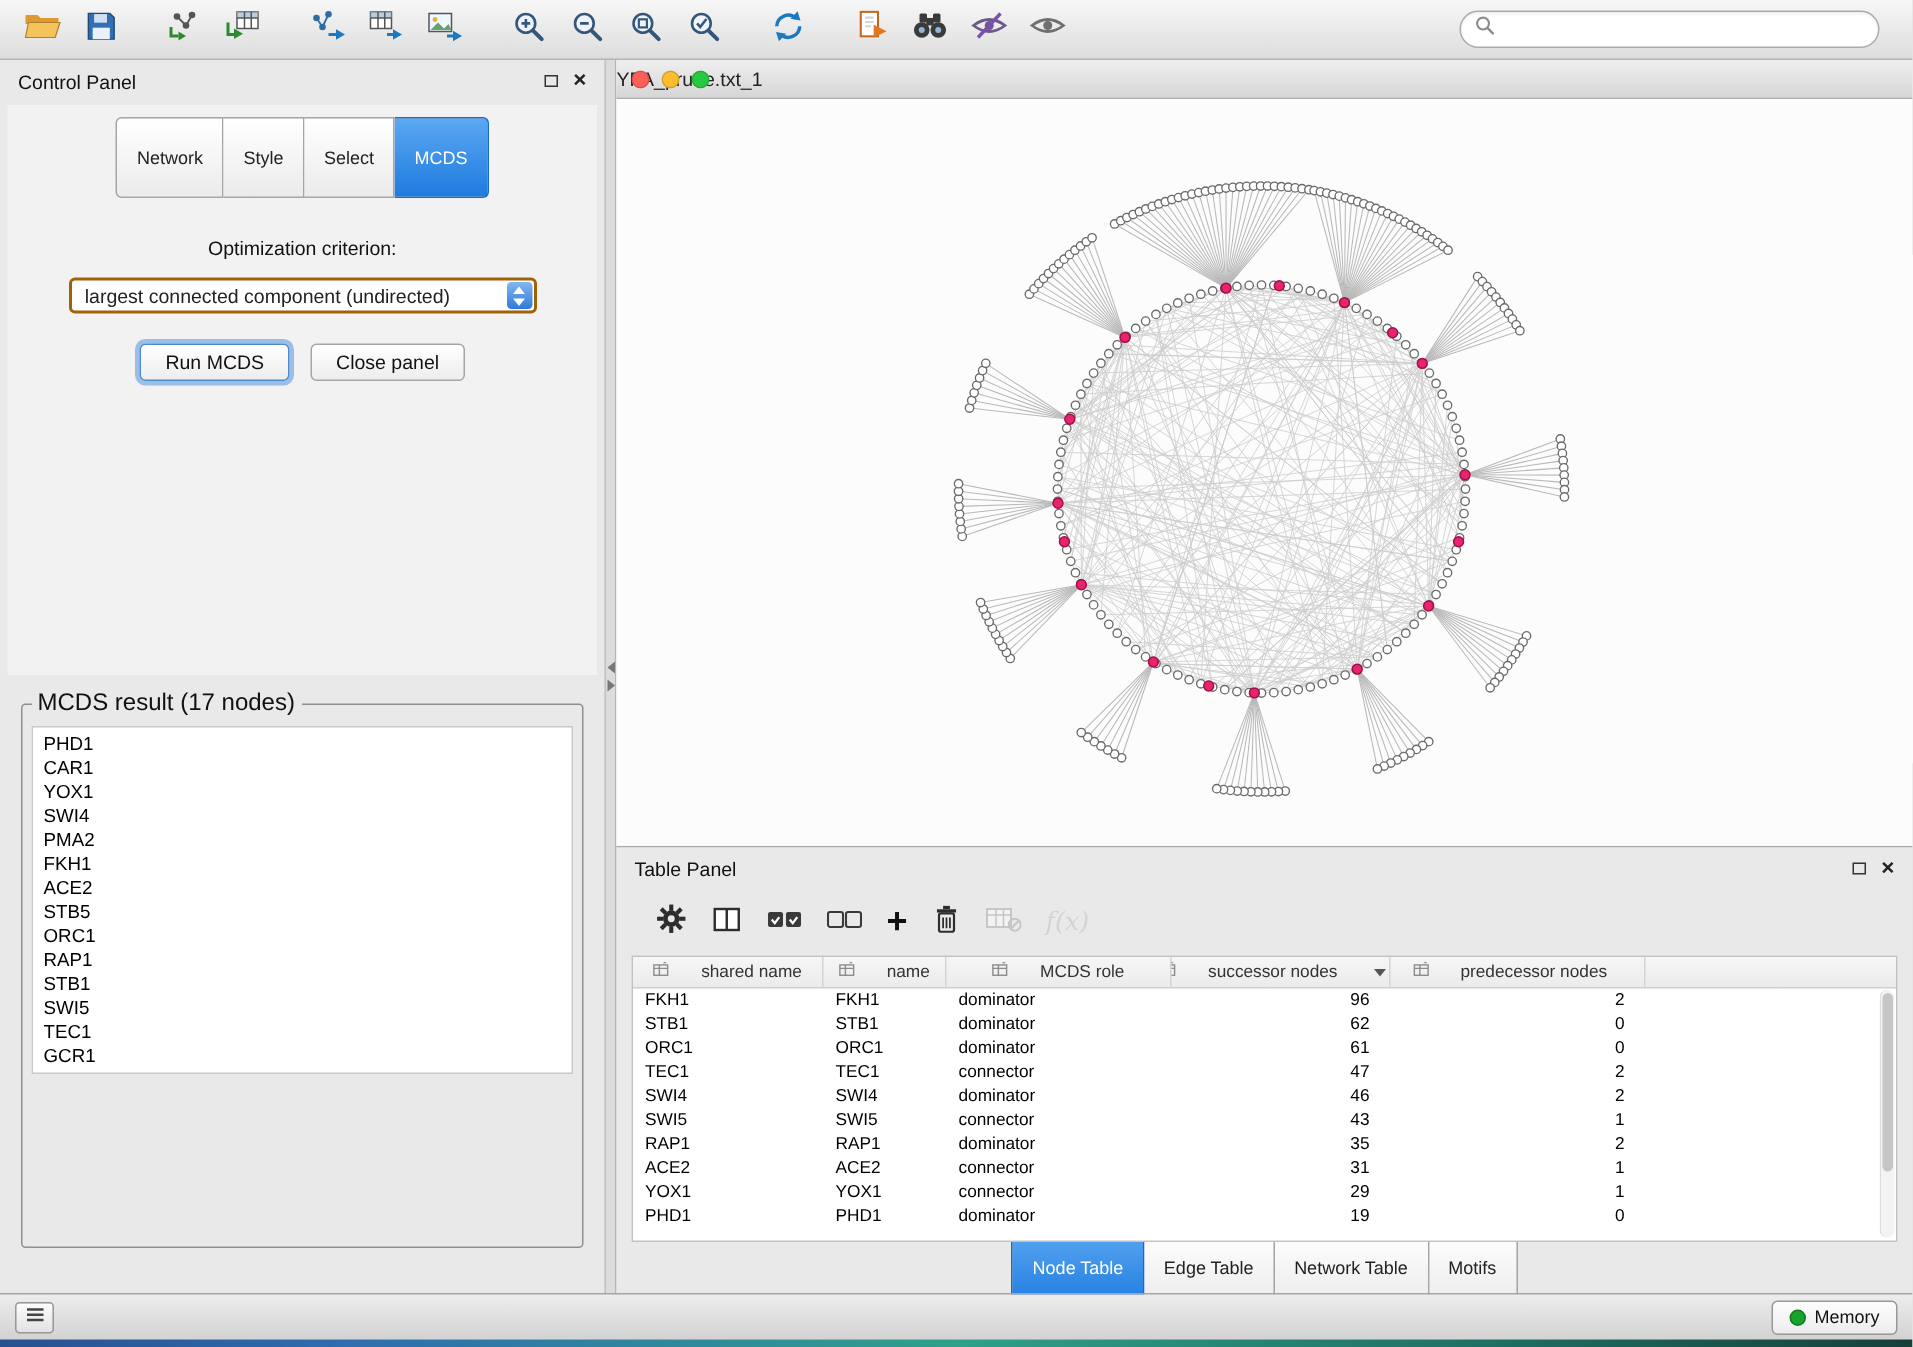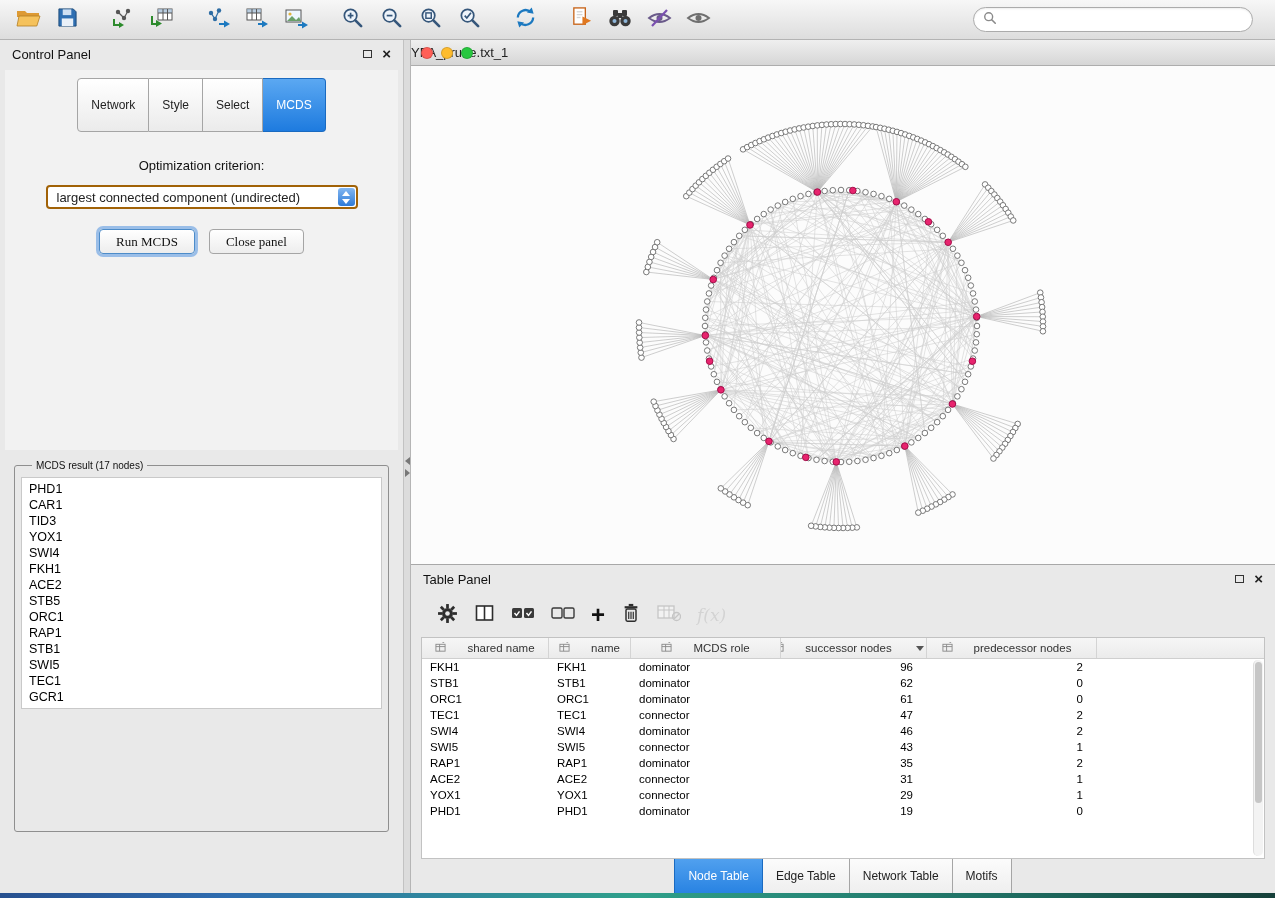--- a/index.html
+++ b/index.html
@@ -29,24 +29,24 @@
   .cp-tab{padding:19px 13px;font-size:12px;background:linear-gradient(#ffffff,#ebebeb);border:1px solid #a5a5a5;border-left:none;color:#222;cursor:default}
   .cp-tab:first-child{border-left:1px solid #a5a5a5;border-radius:4px 0 0 4px}
   .cp-tab:last-child{border-radius:0 4px 4px 0}
   .cp-tab.active{background:linear-gradient(#5ba8f2,#1e7bdf);color:#fff;border-color:#1a6ac0}
   .opt-label{text-align:center;font-size:13px;margin-top:26px;color:#111}
   .select{width:312px;height:24px;margin:12px auto 0;background:#fff;border:2px solid #a16207;border-radius:4px;display:flex;align-items:center;padding-left:9px;font-size:13px;position:relative}
   .stepper{position:absolute;right:1px;top:1px;bottom:1px;width:17px;background:linear-gradient(#83b7f1,#2e7ad6);border-radius:3px;display:flex;flex-direction:column;align-items:center;justify-content:center;gap:3px}
   .tri-up{width:0;height:0;border-left:4px solid transparent;border-right:4px solid transparent;border-bottom:5px solid #fff}
   .tri-down{width:0;height:0;border-left:4px solid transparent;border-right:4px solid transparent;border-top:5px solid #fff}
   .btn-row{display:flex;justify-content:center;gap:14px;margin-top:20px}
-  .btn{height:25px;padding:0 16px;font-size:13px;background:linear-gradient(#ffffff,#ededed);border:1px solid #a5a5a5;border-radius:4px;color:#111;font-family:Liberation Serif, serif}
+  .btn{height:25px;padding:0 16px;font-size:13px;background:linear-gradient(#ffffff,#ededed);border:1px solid #a5a5a5;border-radius:4px;color:#111;font-family:Liberation Sans, sans-serif}
   .btn.focus-ring{box-shadow:0 0 0 3px rgba(95,155,225,.6);border-color:#4d8cc9}
   .result-group{margin:10px 14px 0;border:1px solid #8f8f8f;border-radius:3px;height:372px;padding:6px;font-size:12px;color:#111}
-  .result-group legend{padding:0 4px;margin-left:11px;font-size:10px}
+  .result-group legend{padding:0 4px;margin-left:0;font-size:16px}
   .result-list{background:#fff;border:1px solid #c9c9c9;height:100%;overflow:hidden;padding:3px 7px;font-size:12.5px;line-height:16px;color:#000}
 
   
   .splitter{width:8px;flex:0 0 8px;background:#dcdcdc;border-left:1px solid #c2c2c2;border-right:1px solid #b5b5b5;display:flex;flex-direction:column;align-items:center;justify-content:center;gap:4px}
   .sp-tri-l{width:0;height:0;border-top:4px solid transparent;border-bottom:4px solid transparent;border-right:5px solid #777}
   .sp-tri-r{width:0;height:0;border-top:4px solid transparent;border-bottom:4px solid transparent;border-left:5px solid #777}
 
   
   .right-area{flex:1;display:flex;flex-direction:column;min-width:0}
   .net-window{height:525px;flex:0 0 525px;display:flex;flex-direction:column;border-bottom:1px solid #a8a8a8;background:#fcfcfc}
@@ -271,23 +271,23 @@
         <div class="btn-row">
           <button class="btn focus-ring">Run MCDS</button>
           <button class="btn">Close panel</button>
         </div>
       </div>
       <fieldset class="result-group">
         <legend>MCDS result (17 nodes)</legend>
         <div class="result-list" id="result-list">
             <div class="result-item">PHD1</div>
             <div class="result-item">CAR1</div>
-            <div class="result-item">TID3</div>
             <div class="result-item">YOX1</div>
             <div class="result-item">SWI4</div>
+            <div class="result-item">PMA2</div>
             <div class="result-item">FKH1</div>
             <div class="result-item">ACE2</div>
             <div class="result-item">STB5</div>
             <div class="result-item">ORC1</div>
             <div class="result-item">RAP1</div>
             <div class="result-item">STB1</div>
             <div class="result-item">SWI5</div>
             <div class="result-item">TEC1</div>
             <div class="result-item">GCR1</div>
           </div>
@@ -1252,14 +1252,27 @@
         <div class="table-tabs tabs-row" id="table-tabs">
             <div class="cp-tab active">Node Table</div>
             <div class="cp-tab">Edge Table</div>
             <div class="cp-tab">Network Table</div>
             <div class="cp-tab">Motifs</div>
           </div>
       </div>
     </div>
   </div>
 
+  <div class="status-bar">
+    <span class="menu-btn">
+      <span><svg width="13" height="11" viewBox="0 0 13 11">
+            <line x1="1" y1="2" x2="12" y2="2" stroke="#444" stroke-width="1.6"></line>
+            <line x1="1" y1="5.5" x2="12" y2="5.5" stroke="#444" stroke-width="1.6"></line>
+            <line x1="1" y1="9" x2="12" y2="9" stroke="#444" stroke-width="1.6"></line>
+          </svg></span>
+    </span>
+    <span class="memory-btn">
+      <span class="mem-dot"></span>
+      <span>Memory</span>
+    </span>
+  </div>
   <div class="desktop-strip"></div>
 </div>
 
 </body></html>

